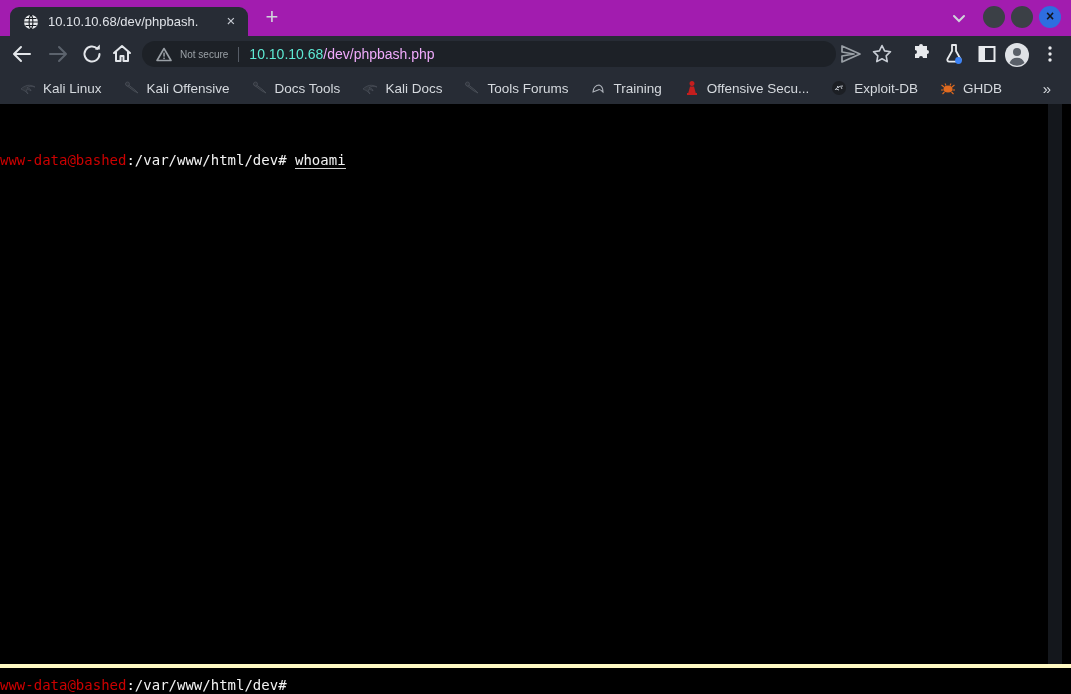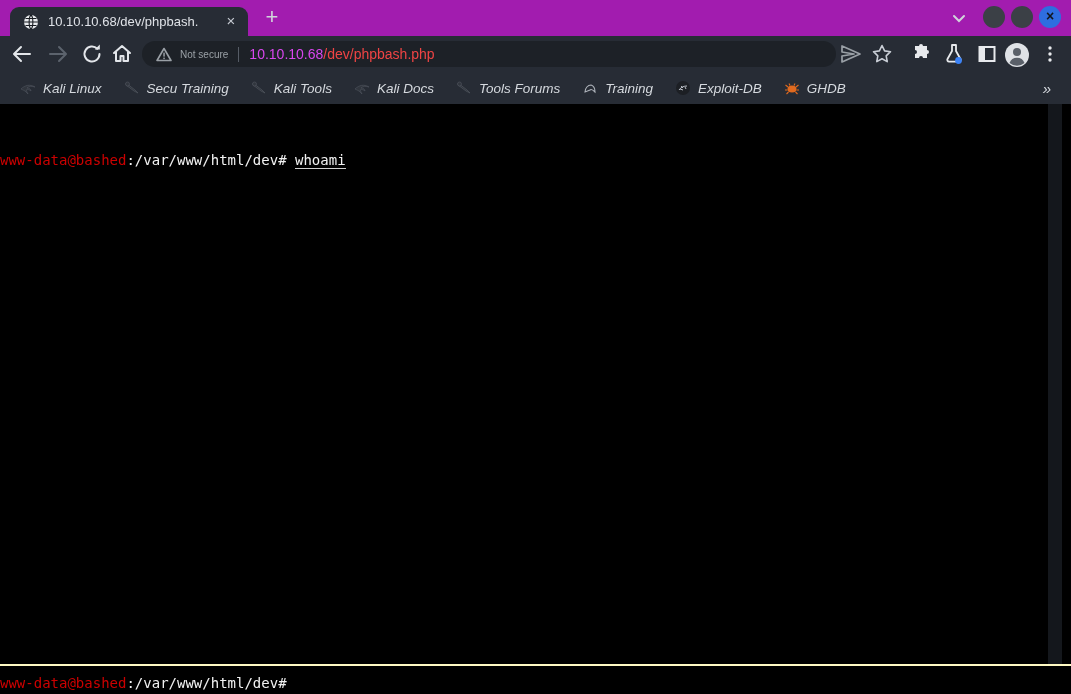--- a/index.html
+++ b/index.html
@@ -22,39 +22,39 @@
   .winbtn.close { left:1039px; background:#2e6ee0; color:#12161c; font-size:14px; font-weight:bold;
                   text-align:center; line-height:21px; }
 
   
   .toolbar { position:absolute; top:36px; left:0; width:1071px; height:36px; background:#272c35; }
   .navicon { position:absolute; top:42px; width:24px; height:24px; }
   .omnibox { position:absolute; left:142px; top:41px; width:694px; height:26px; border-radius:13px;
              background:#1d2127; display:flex; align-items:center; padding-left:14px; }
   .sec-label { color:#9aa0a6; font-size:10px; margin-left:8px; }
   .omni-sep { width:1px; height:15px; background:#565c66; margin:0 10px; }
-  .url-host { color:#d946ef; font-size:14px; white-space:pre; }
-  .url-path { color:#ef4444; font-size:14px; white-space:pre; }
+  .url-host { color:#5eead4; font-size:14px; white-space:pre; }
+  .url-path { color:#f0abfc; font-size:14px; white-space:pre; }
 
   
   .bookmarks { position:absolute; top:72px; left:0; width:1071px; height:32px; background:#272c35;
-               display:flex; align-items:center; padding:0 14px;font-style:italic; }
+               display:flex; align-items:center; padding:0 14px; }
   .bm { display:flex; align-items:center; margin-right:10px; padding:3px 6px; border-radius:4px; }
   .bm-icon { width:16px; height:16px; margin-right:7px; flex:0 0 16px; }
   .bm-label { color:#d5d9de; font-size:13.5px; white-space:nowrap; }
   .bm-overflow { margin-left:auto; color:#d5d9de; font-size:15px; padding:0 6px; }
 
   
   .page { position:absolute; top:104px; left:0; width:1071px; height:590px; background:#000; }
   .term { font-family:"DejaVu Sans Mono","Liberation Mono",monospace; font-size:14px; line-height:20px;
           color:#f2f2f2; white-space:pre; }
   .term-history { position:absolute; top:6px; left:0;text-align:center; }
   .t-red { color:#cc0000; }
   .t-cmd { border-bottom:1px solid #cfcfcf; }
-  .term-input { position:absolute; top:560px; left:0; width:1071px; border-top:2px solid #fef9c3;
+  .term-input { position:absolute; top:560px; left:0; width:1071px; border-top:4px solid #fef9c3;
                 padding-top:7px; }
   .pg-scrollbar { position:absolute; top:0; right:9px; width:14px; height:560px; background:#14171c; }
 
   svg { display:block; }
 </style>
 </head>
 <body>
 
 <div class="tabstrip">
   <div class="tab">
@@ -167,30 +167,30 @@
       </span>
     <span class="bm-label">Kali Linux</span>
   </div>
   <div class="bm">
     <span class="bm-icon">
         <svg width="16" height="16" viewBox="0 0 16 16">
           <path d="M2 3l9 7 3 3-4-2-8-6z" fill="#31363e" stroke="#50565f" stroke-width="0.7"></path>
           <circle cx="3.5" cy="4" r="2" fill="#31363e" stroke="#50565f" stroke-width="0.6"></circle>
         </svg>
       </span>
-    <span class="bm-label">Secu Training</span>
+    <span class="bm-label">Kali Offensive</span>
   </div>
   <div class="bm">
     <span class="bm-icon">
         <svg width="16" height="16" viewBox="0 0 16 16">
           <path d="M2 3l9 7 3 3-4-2-8-6z" fill="#31363e" stroke="#50565f" stroke-width="0.7"></path>
           <circle cx="3.5" cy="4" r="2" fill="#31363e" stroke="#50565f" stroke-width="0.6"></circle>
         </svg>
       </span>
-    <span class="bm-label">Kali Tools</span>
+    <span class="bm-label">Docs Tools</span>
   </div>
   <div class="bm">
     <span class="bm-icon">
         <svg width="16" height="16" viewBox="0 0 16 16">
           <path d="M1 9c4-4 9-5 14-2-3-1-6-1-8 1 2 0 4 1 4 3-1-1-3-2-5-1l2 4-3-3C3 10 2 9.5 1 9z" fill="#31363e" stroke="#50565f" stroke-width="0.6"></path>
         </svg>
       </span>
     <span class="bm-label">Kali Docs</span>
   </div>
   <div class="bm">
@@ -202,20 +202,29 @@
       </span>
     <span class="bm-label">Tools Forums</span>
   </div>
   <div class="bm">
     <span class="bm-icon">
         <svg width="16" height="16" viewBox="0 0 16 16">
           <path d="M3 12c0-4 3-7 6-7 3 1 4 4 4 7-2-2-4-3-5-2z" fill="none" stroke="#aeb3ba" stroke-width="1.1"></path>
         </svg>
       </span>
     <span class="bm-label">Training</span>
+  </div>
+  <div class="bm">
+    <span class="bm-icon">
+        <svg width="16" height="16" viewBox="0 0 16 16">
+          <path d="M8 1c1.5 0 2.5 1 2.5 2.5S9.5 6 8 6 5.5 5 5.5 3.5 6.5 1 8 1zM6 6.5h4L12 14H4z" fill="#c41e1e"></path>
+          <rect x="3" y="13" width="10" height="2" fill="#c41e1e"></rect>
+        </svg>
+      </span>
+    <span class="bm-label">Offensive Secu...</span>
   </div>
   <div class="bm">
     <span class="bm-icon">
         <svg width="16" height="16" viewBox="0 0 16 16">
           <circle cx="8" cy="8" r="7" fill="#1c1f24"></circle>
           <path d="M4 10c2-3 5-4 8-4M6 6l2 2M10 7l1 2M5 9l3 1" stroke="#c9ced6" stroke-width="0.9" fill="none"></path>
         </svg>
       </span>
     <span class="bm-label">Exploit-DB</span>
   </div>

